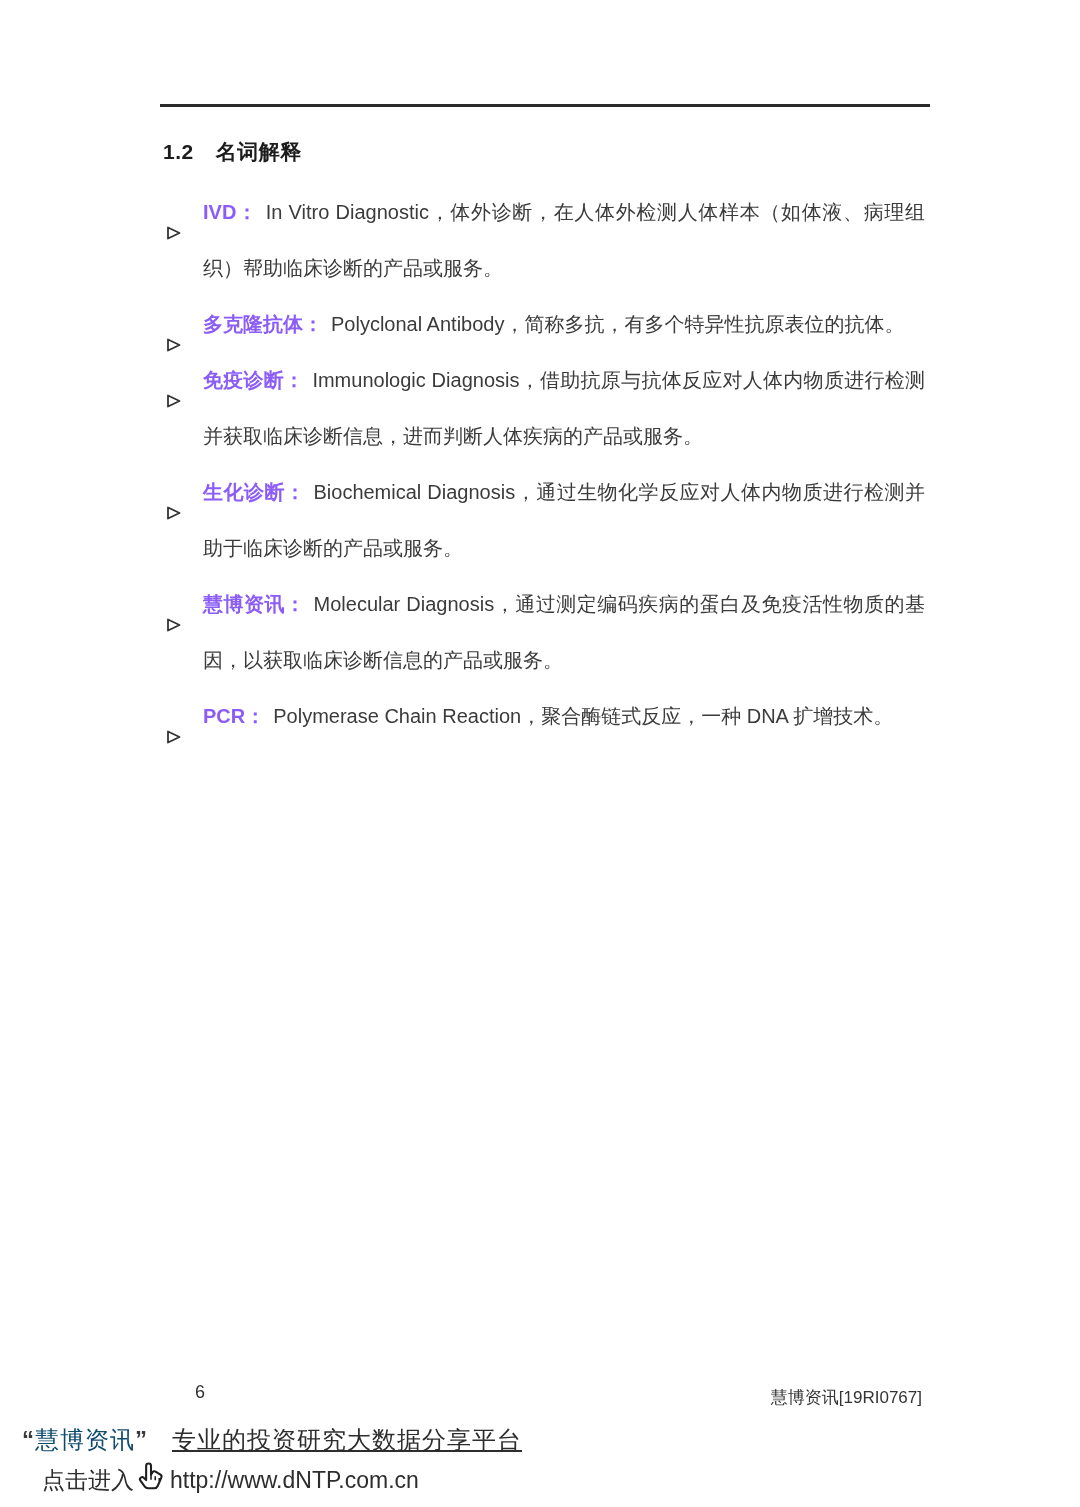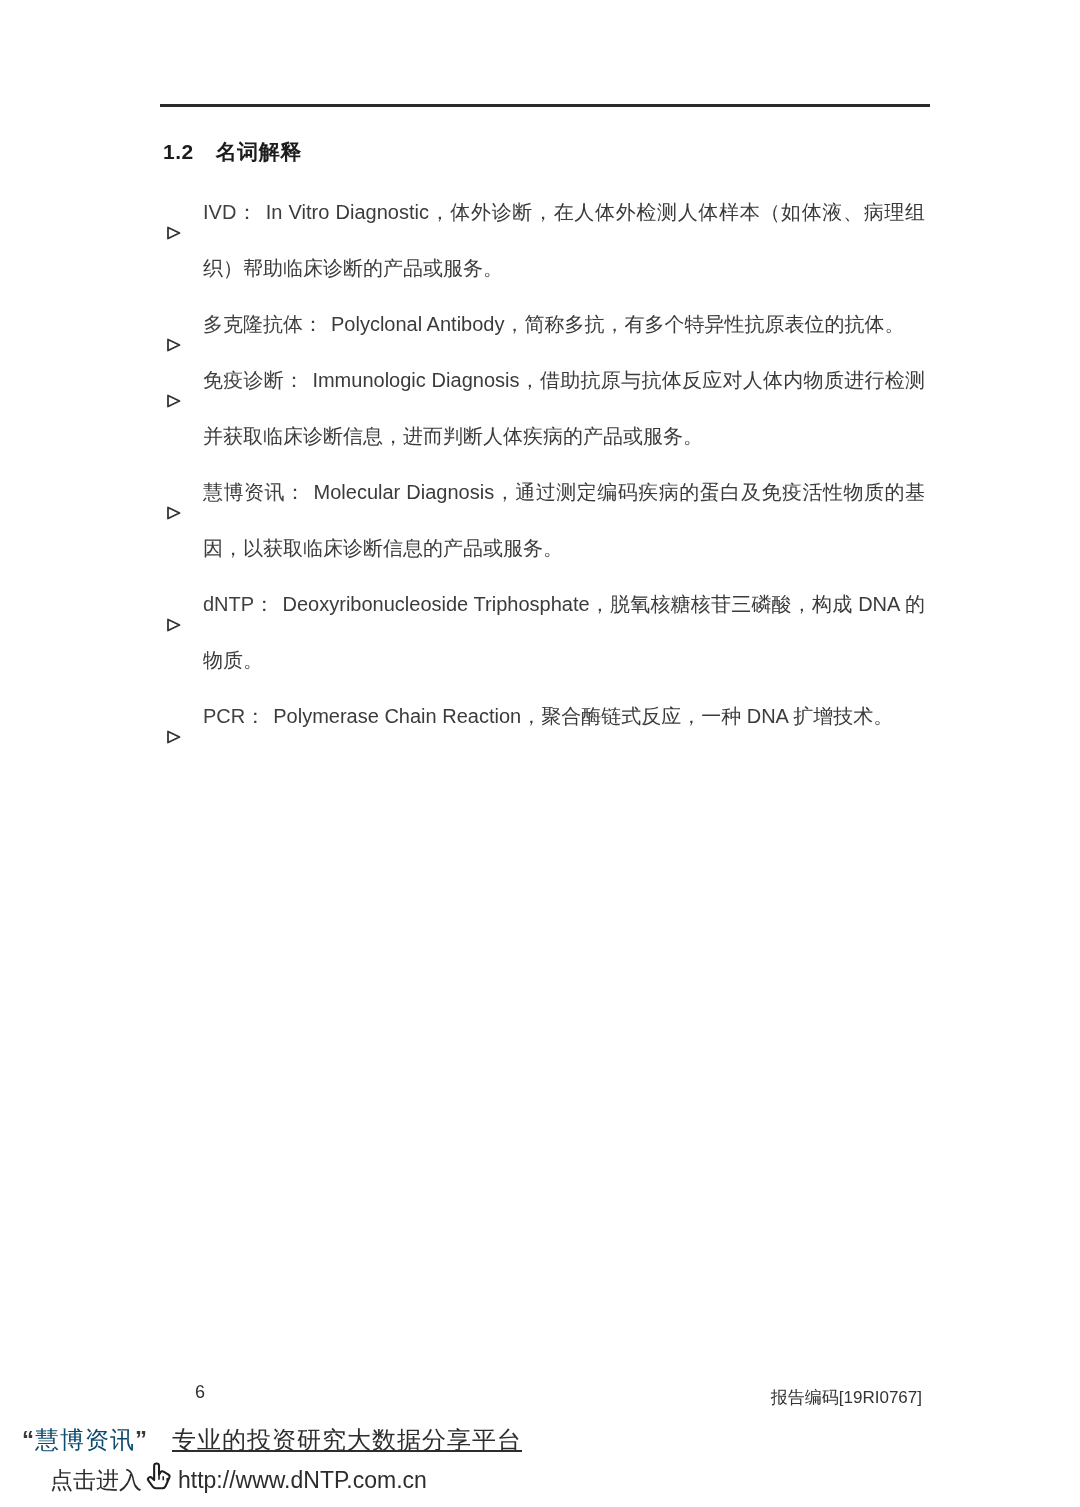--- a/index.html
+++ b/index.html
@@ -55,22 +55,22 @@
   }
   .bullet {
     position: absolute;
     left: 3px;
     top: 21px;
     width: 16px;
     height: 14px;
     display: inline-block;
   }
   .term {
-    font-weight: normal;
-    color: #404040;
+    font-weight: bold;
+    color: #8b5cf6;
     margin-right: 8px;
   }
 
   .page-number {
     position: absolute;
     left: 195px;
     top: 1382px;
     font-size: 18px;
     color: #2f2f2f;
   }
@@ -90,21 +90,21 @@
   .brand-line {
     font-size: 24px;
     color: #2d2d2d;
     letter-spacing: 1px;
   }
   .brand-line .quote { color: #3a3a3a; font-weight: bold; }
   .brand-line .red { color: #0c4a6e; }
   .brand-line .tagline { margin-left: 24px; text-decoration: underline; }
   .link-line {
     margin-top: 9px;
-    margin-left: 28px;
+    margin-left: 20px;
     font-size: 23px;
     color: #2d2d2d;
     display: flex;
     align-items: center;
     text-align: center;
   }
   .hand-icon {
     display: inline-block;
     width: 30px;
     height: 34px;
@@ -145,50 +145,50 @@
     </li>
 
     <li>
       <span class="bullet">
         <svg viewBox="0 0 16 14" width="16" height="14">
           <polygon points="2,1.5 13.5,7 2,12.5" fill="#ffffff" stroke="#333333" stroke-width="1.8" stroke-linejoin="round"></polygon>
         </svg>
       </span><span class="term">免疫诊断：</span><span class="def">Immunologic Diagnosis，借助抗原与抗体反应对人体内物质进行检测并获取临床诊断信息，进而判断人体疾病的产品或服务。</span>
     </li>
 
+    <li>
+      <span class="bullet">
+        <svg viewBox="0 0 16 14" width="16" height="14">
+          <polygon points="2,1.5 13.5,7 2,12.5" fill="#ffffff" stroke="#333333" stroke-width="1.8" stroke-linejoin="round"></polygon>
+        </svg>
+      </span><span class="term">生化诊断：</span><span class="def">Biochemical Diagnosis，通过生物化学反应对人体内物质进行检测并助于临床诊断的产品或服务。</span>
+    </li>
 
     <li>
       <span class="bullet">
         <svg viewBox="0 0 16 14" width="16" height="14">
           <polygon points="2,1.5 13.5,7 2,12.5" fill="#ffffff" stroke="#333333" stroke-width="1.8" stroke-linejoin="round"></polygon>
         </svg>
       </span><span class="term">慧博资讯：</span><span class="def">Molecular Diagnosis，通过测定编码疾病的蛋白及免疫活性物质的基因，以获取临床诊断信息的产品或服务。</span>
     </li>
 
 
-    <li>
-      <span class="bullet">
-        <svg viewBox="0 0 16 14" width="16" height="14">
-          <polygon points="2,1.5 13.5,7 2,12.5" fill="#ffffff" stroke="#333333" stroke-width="1.8" stroke-linejoin="round"></polygon>
-        </svg>
-      </span><span class="term">dNTP：</span><span class="def">Deoxyribonucleoside Triphosphate，脱氧核糖核苷三磷酸，构成 DNA 的物质。</span>
-    </li>
 
     <li>
       <span class="bullet">
         <svg viewBox="0 0 16 14" width="16" height="14">
           <polygon points="2,1.5 13.5,7 2,12.5" fill="#ffffff" stroke="#333333" stroke-width="1.8" stroke-linejoin="round"></polygon>
         </svg>
       </span><span class="term">PCR：</span><span class="def">Polymerase Chain Reaction，聚合酶链式反应，一种 DNA 扩增技术。</span>
     </li>
   </ul>
 
   <div class="page-number">6</div>
 
-  <div class="report-code">报告编码[19RI0767]</div>
+  <div class="report-code">慧博资讯[19RI0767]</div>
 
   <div class="footer-brand">
     <div class="brand-line">
       <span class="quote">“</span><span class="red">慧博资讯</span><span class="quote">”</span><span class="tagline">专业的投资研究大数据分享平台</span>
     </div>
     <div class="link-line">
       <span>点击进入</span>
       <span class="hand-icon">
         <svg viewBox="0 0 24 28" width="30" height="34">
           <path d="M10 2c1.1 0 2 .9 2 2v7.2l1.3-2c.5-.8 1.6-1 2.4-.5l4.1 2.6c.8.5 1.1 1.5.7 2.4l-3 6.9c-.5 1.1-1.6 1.8-2.8 1.8H9.4c-1 0-1.9-.5-2.5-1.3l-3.6-4.9c-.6-.8-.4-2 .4-2.6.7-.5 1.7-.4 2.3.2L8 15.7V4c0-1.1.9-2 2-2z" fill="none" stroke="#1e1e1e" stroke-width="1.7" stroke-linejoin="round"></path>

